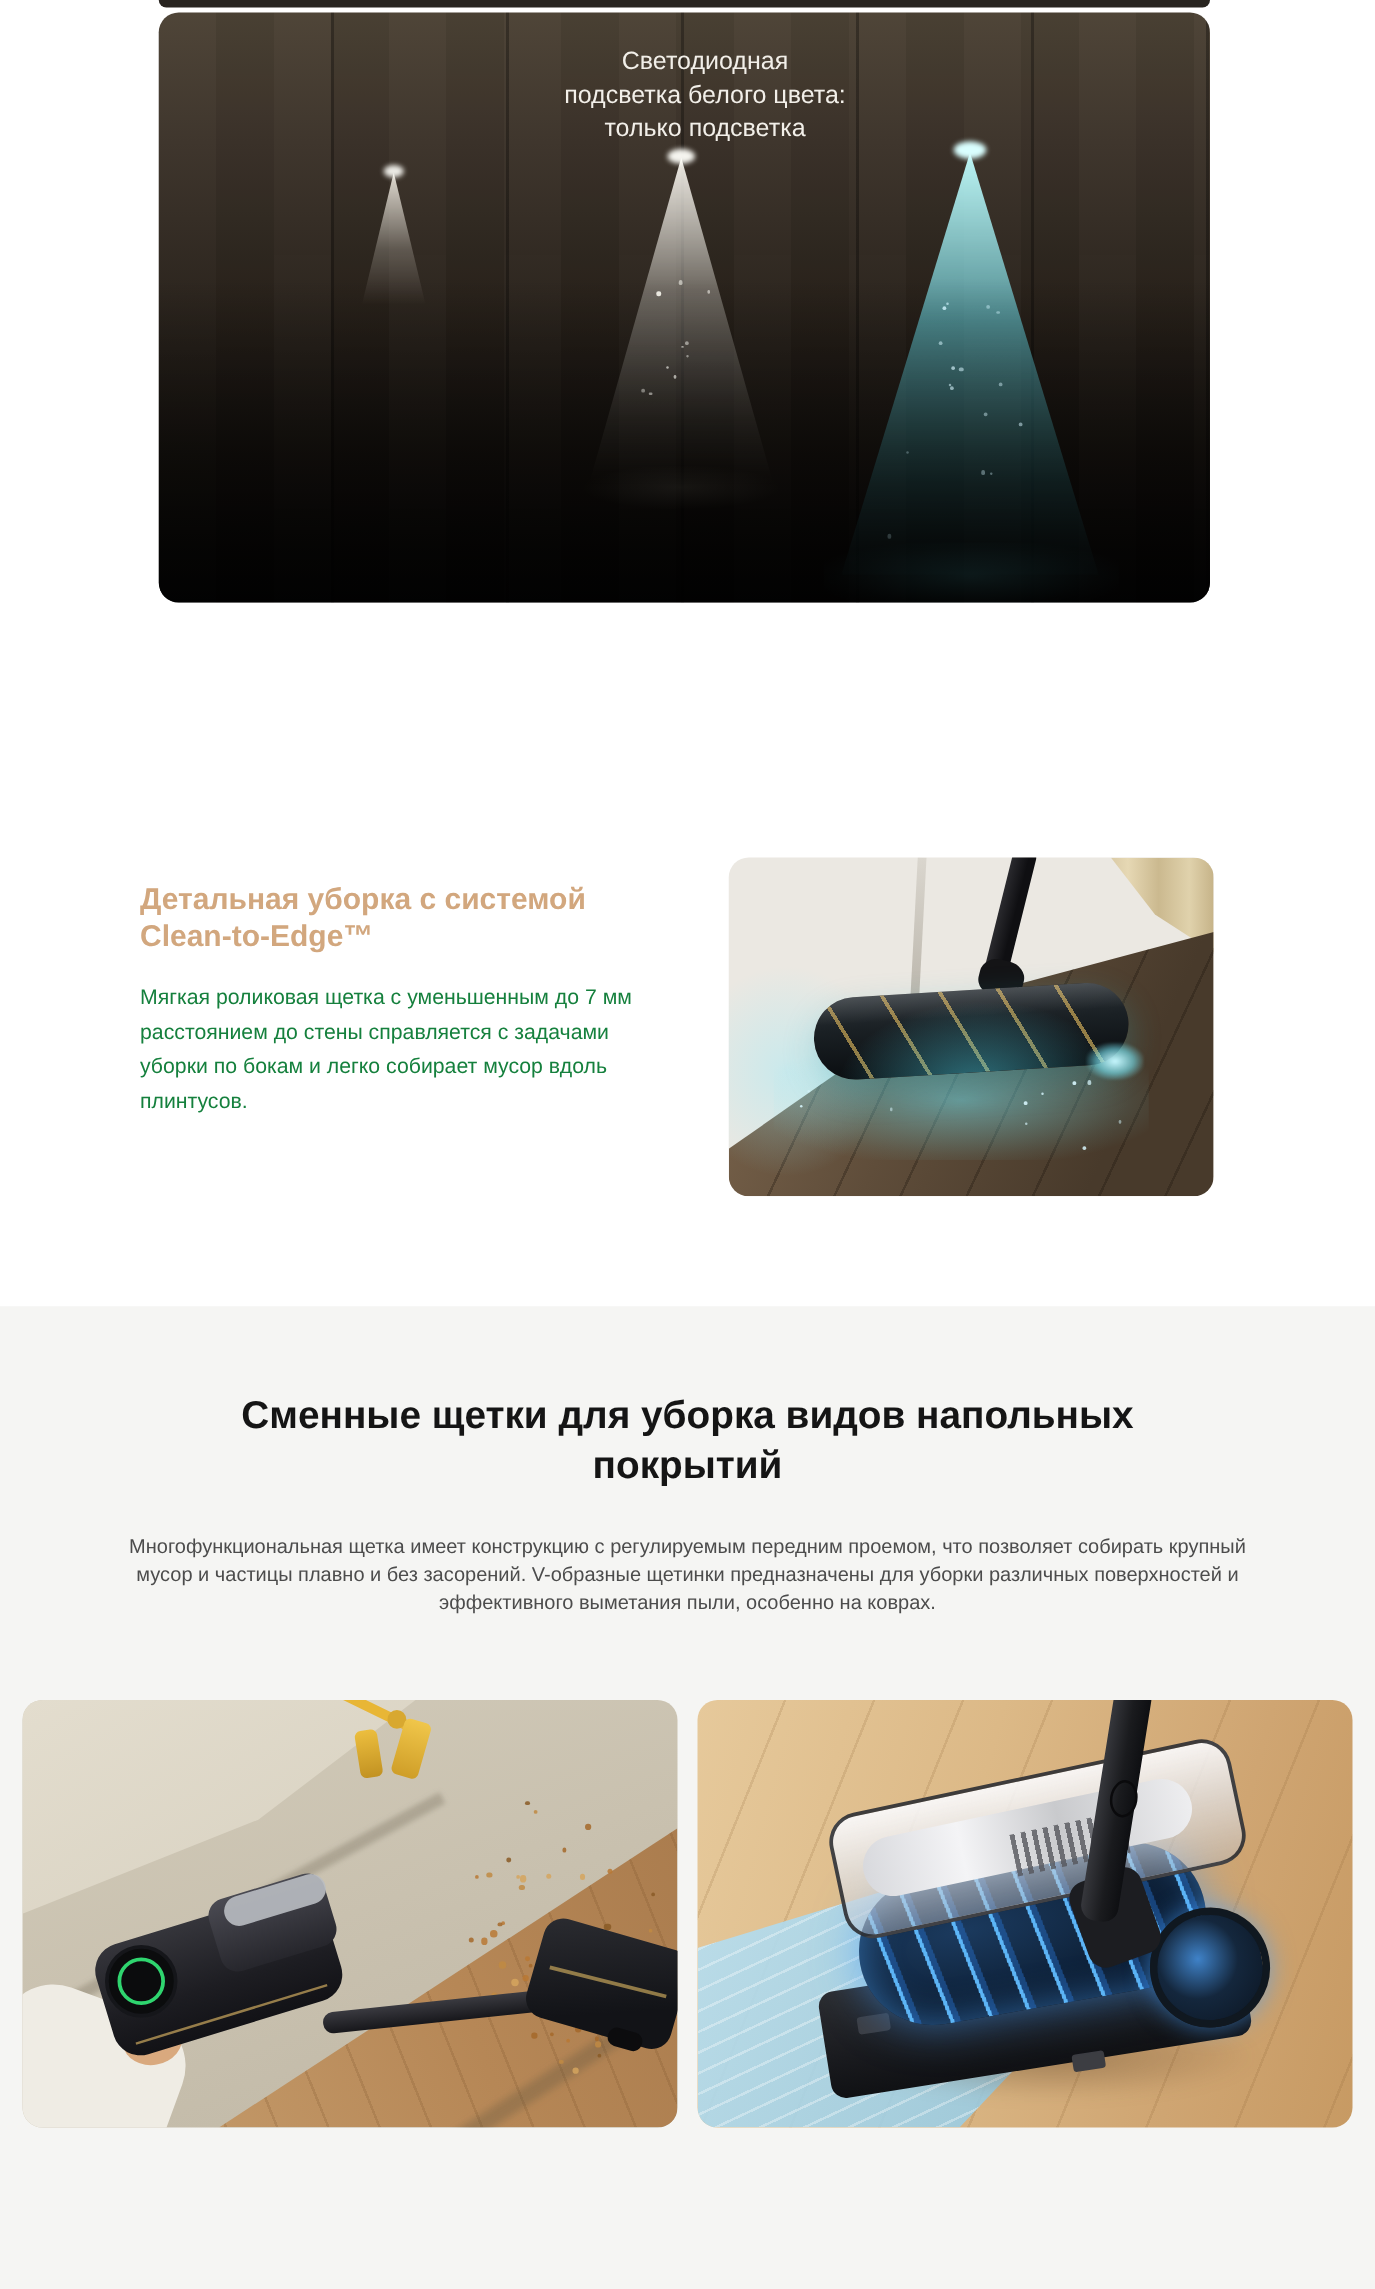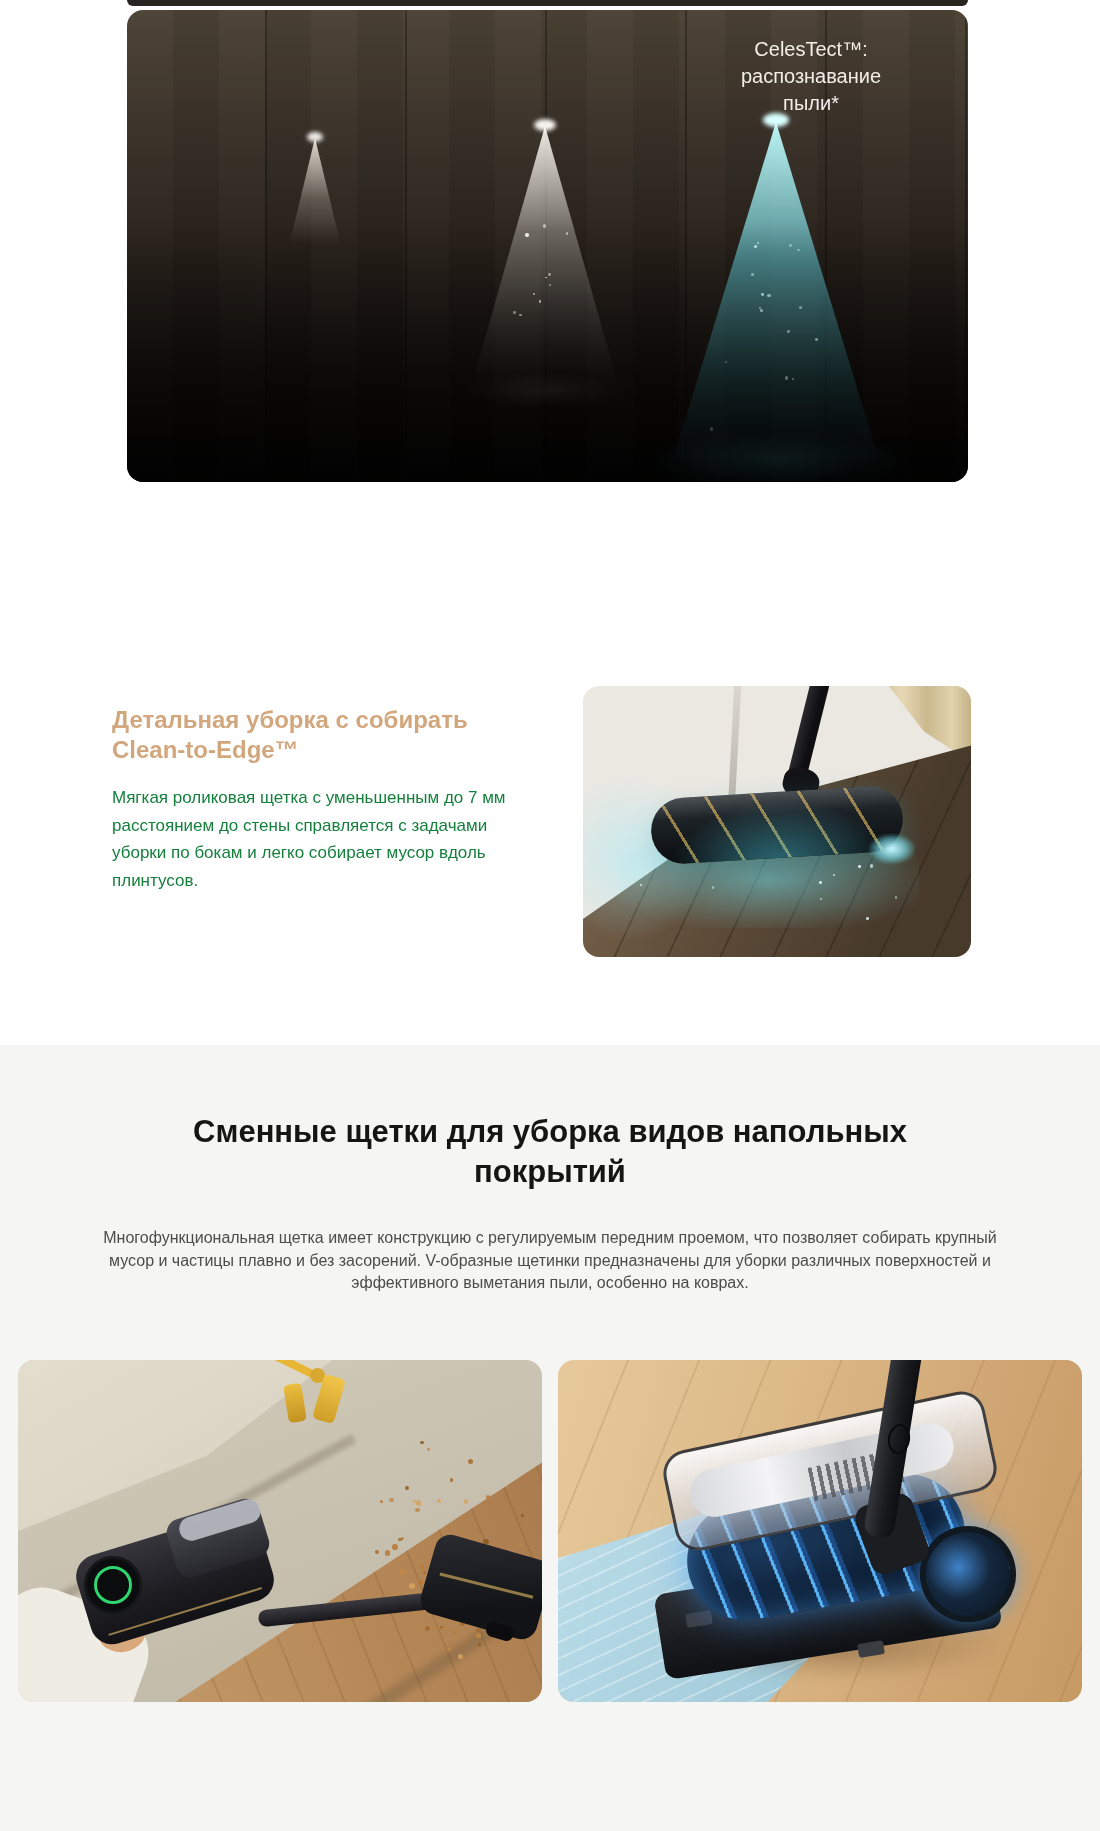--- a/index.html
+++ b/index.html
@@ -202,26 +202,26 @@
         <div class="speck" style="left: 86.0054px; top: 184.676px; width: 2.00909px; height: 2.00909px; background: rgb(204, 246, 255); opacity: 0.837048;"></div>
         <div class="speck" style="left: 36.9887px; top: 305.435px; width: 3.33032px; height: 3.33032px; background: rgb(204, 246, 255); opacity: 0.521779;"></div>
         <div class="speck" style="left: 94.4995px; top: 171.791px; width: 3.43344px; height: 3.43344px; background: rgb(204, 246, 255); opacity: 0.803217;"></div>
         <div class="speck" style="left: 51.5702px; top: 239.082px; width: 2.07154px; height: 2.07154px; background: rgb(204, 246, 255); opacity: 0.545561;"></div>
         <div class="speck" style="left: 118.813px; top: 256.355px; width: 1.81252px; height: 1.81252px; background: rgb(204, 246, 255); opacity: 0.761156;"></div>
         <div class="speck" style="left: 77.7316px; top: 151.169px; width: 3.15021px; height: 3.15021px; background: rgb(204, 246, 255); opacity: 0.721607;"></div>
         <div class="speck" style="left: 142.262px; top: 215.873px; width: 2.9488px; height: 2.9488px; background: rgb(204, 246, 255); opacity: 0.902223;"></div>
       </div>
     <div class="darken"></div>
 
-    <div class="hero-label" style="left:684px;">CelesTect™:
-распознавание
-пыли*</div>
+    <div class="hero-label" style="left:437px;">Светодиодная
+подсветка белого цвета:
+только подсветка</div>
   </div>
 
-  <div class="abs s2-heading">Детальная уборка с собирать
+  <div class="abs s2-heading">Детальная уборка с системой
 Clean-to-Edge™</div>
   <div class="abs s2-body">Мягкая роликовая щетка с уменьшенным до 7 мм
 расстоянием до стены справляется с задачами
 уборки по бокам и легко собирает мусор вдоль
 плинтусов.</div>
 
   <div class="abs s2-photo">
     <div class="curtain"></div>
     <div class="frame"></div>
     <div class="board-a"></div>

